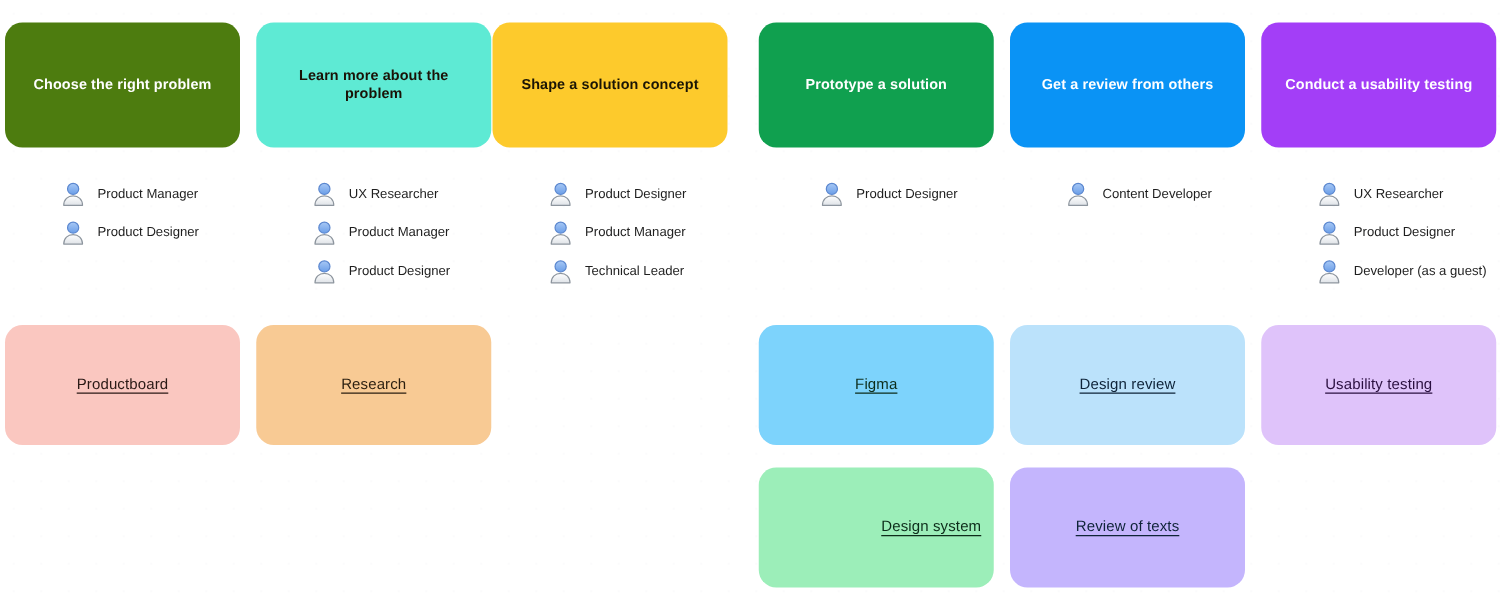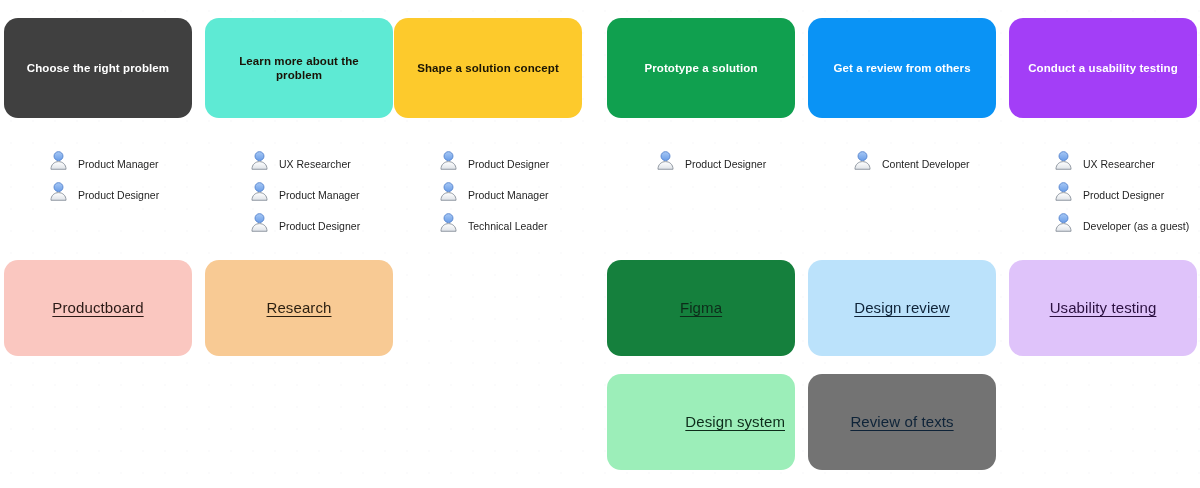--- a/index.html
+++ b/index.html
@@ -66,21 +66,21 @@
   .roles {
     position: absolute;
     top: 140px;
     left: 44px;
     width: 170px;
   }
   .col-3 .roles { left: 48px; }
 
   .role-row {
     display: flex;
-    align-items: flex-end;
+    align-items: center;
     height: 31px;
     gap: 9px;
   }
   .role-label {
     font-size: 10.5px;
     color: #1f1f1f;
     line-height: 1.2;
     white-space: nowrap;
   }
   .avatar-icon {
@@ -100,34 +100,34 @@
     display: flex;
     align-items: center;
     justify-content: center;
     padding: 6px 10px;
     text-align: center;
   }
   .tool-row-0 { top: 260px; }
   .tool-row-1 { top: 374px; }
 
   .tool-card .tool-label {
-    font-size: 15px;
+    font-size: 12px;
     font-weight: normal;
     text-decoration: underline;
     text-underline-offset: 2.5px;
     line-height: 1.3;
     letter-spacing: 0.1px;
   }
 </style>
 </head>
 <body>
 
 <div class="board">
     <div class="col col-0">
-      <div class="stage-card" style="background-color: #404040;">
+      <div class="stage-card" style="background-color: #4d7c0f;">
         <span class="stage-label" style="color: rgb(255, 255, 255);">Choose the right problem</span>
       </div>
       <div class="roles">
         <div class="role-row">
           <span style="display: flex;">
             <svg class="avatar-icon" viewBox="0 0 24 24" xmlns="http://www.w3.org/2000/svg">
               <defs>
                 <linearGradient id="headg" x1="0" y1="0" x2="0" y2="1">
                   <stop offset="0%" stop-color="#a7c8f5"></stop>
                   <stop offset="100%" stop-color="#6b9ee8"></stop>
@@ -316,21 +316,21 @@
                   <stop offset="100%" stop-color="#dfe3e8"></stop>
                 </linearGradient>
               </defs>
               <circle cx="12" cy="7" r="5.1" fill="url(#headg)" stroke="#5b87cf" stroke-width="1.1"></circle>
               <path d="M3.4 22 C3.4 16.6 7.2 13.3 12 13.3 C16.8 13.3 20.6 16.6 20.6 22 Z" fill="url(#bodyg)" stroke="#8d959e" stroke-width="1.1" stroke-linejoin="round"></path>
             </svg>
           </span>
           <span class="role-label">Product Designer</span>
         </div>
       </div>
-      <div class="tool-card tool-row-0" style="background-color: #15803d;">
+      <div class="tool-card tool-row-0" style="background-color: #7dd3fc;">
         <span class="tool-label" style="color: rgb(13, 44, 26);">Figma</span>
       </div>
       <div class="tool-card tool-row-1" style="background-color: rgb(156, 238, 185); justify-content: flex-end;">
         <span class="tool-label" style="color: rgb(13, 44, 26);">Design system</span>
       </div>
     </div>
     <div class="col col-4">
       <div class="stage-card" style="background-color: rgb(10, 147, 245);">
         <span class="stage-label" style="color: rgb(255, 255, 255);">Get a review from others</span>
       </div>
@@ -351,21 +351,21 @@
               <circle cx="12" cy="7" r="5.1" fill="url(#headg)" stroke="#5b87cf" stroke-width="1.1"></circle>
               <path d="M3.4 22 C3.4 16.6 7.2 13.3 12 13.3 C16.8 13.3 20.6 16.6 20.6 22 Z" fill="url(#bodyg)" stroke="#8d959e" stroke-width="1.1" stroke-linejoin="round"></path>
             </svg>
           </span>
           <span class="role-label">Content Developer</span>
         </div>
       </div>
       <div class="tool-card tool-row-0" style="background-color: rgb(187, 226, 251);">
         <span class="tool-label" style="color: rgb(14, 35, 56);">Design review</span>
       </div>
-      <div class="tool-card tool-row-1" style="background-color: #737373;">
+      <div class="tool-card tool-row-1" style="background-color: #c4b5fd;">
         <span class="tool-label" style="color: rgb(14, 35, 56);">Review of texts</span>
       </div>
     </div>
     <div class="col col-5">
       <div class="stage-card" style="background-color: rgb(163, 62, 247);">
         <span class="stage-label" style="color: rgb(255, 255, 255);">Conduct a usability testing</span>
       </div>
       <div class="roles">
         <div class="role-row">
           <span style="display: flex;">

